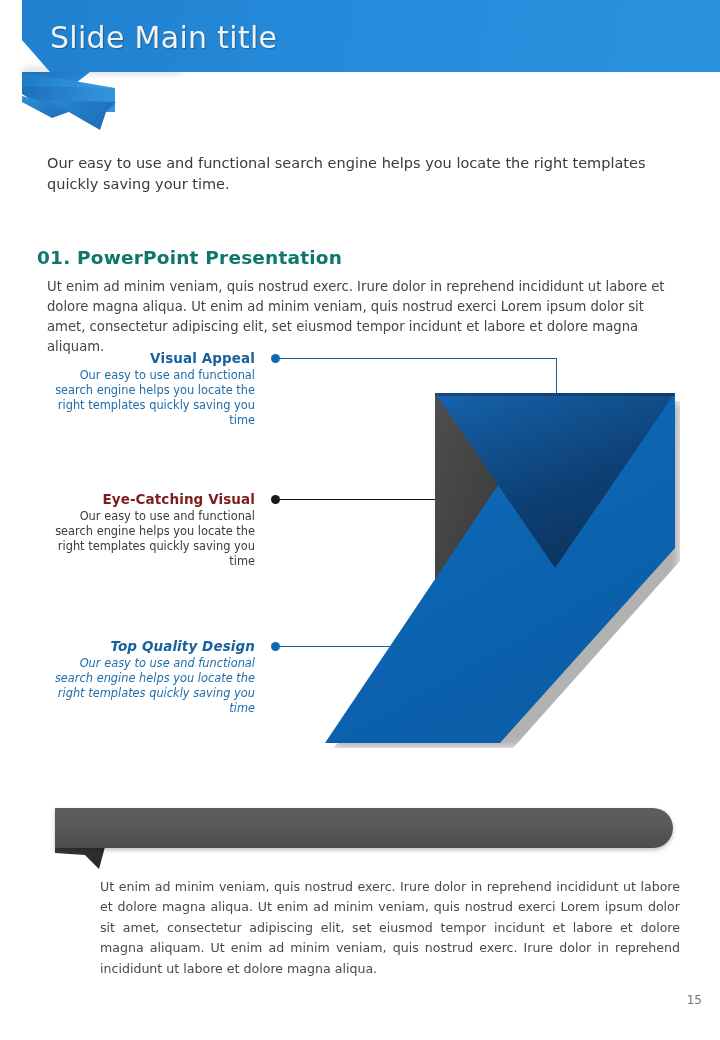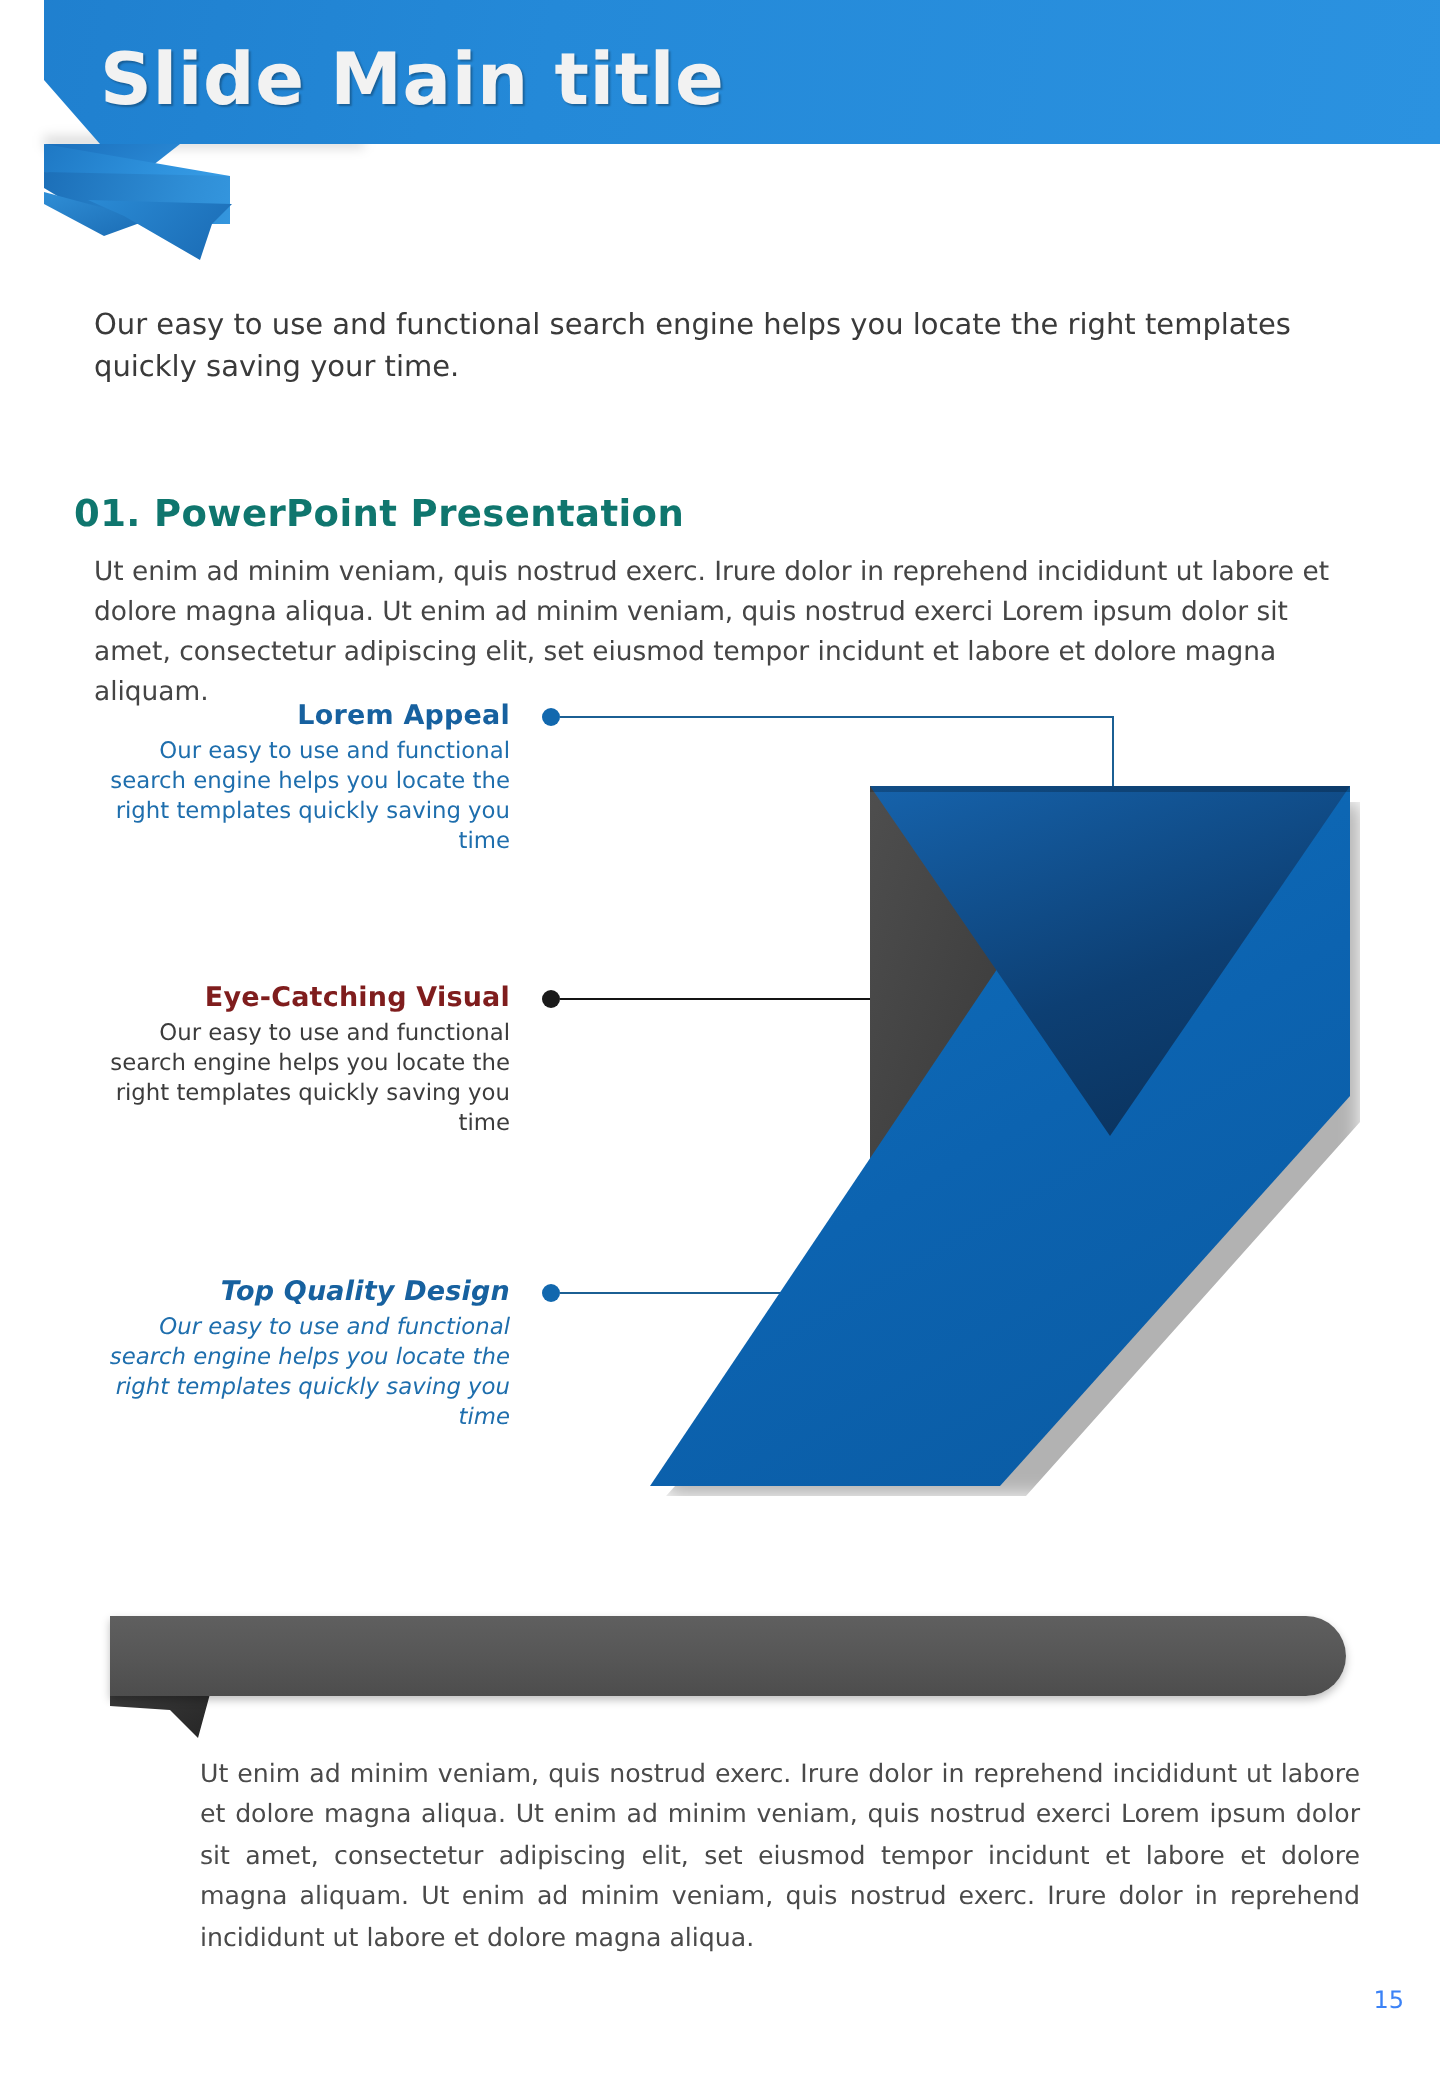--- a/index.html
+++ b/index.html
@@ -34,22 +34,22 @@
     top: 68px;
     width: 160px;
     height: 6px;
     background: rgba(0,0,0,0.14);
     filter: blur(3px);
   }
   .header-title {
     position: absolute;
     left: 50px;
     top: 20px;
-    font-size: 36px;
-    font-weight: bold;
+    font-size: 30px;
+    font-weight: normal;
     color: #f2f2f2;
     letter-spacing: 0.3px;
     text-shadow: 1px 1px 1px rgba(0,0,0,0.28);
     z-index: 6;
     white-space: nowrap;
   }
 
   
   .fold-a {
     position: absolute;
@@ -275,21 +275,21 @@
     color: #4a4a4a;
     text-align: justify;
   }
 
   
   .page-num {
     position: absolute;
     right: 18px;
     top: 993px;
     font-size: 12px;
-    color: #3b82f6;
+    color: #737373;
   }
 </style>
 </head>
 <body>
 
 <div id="slide">
 
   <div class="header-band-shadow"></div>
   <div class="header-band"></div>
   <div class="fold-a"></div>
@@ -298,21 +298,21 @@
   <div class="fold-d"></div>
   <div class="fold-e"></div>
   <div class="header-title">Slide Main title</div>
 
   <div class="sub-body">Our easy to use and functional search engine helps you locate the right templates quickly saving your time.</div>
 
   <div class="sec-title">01. PowerPoint Presentation</div>
   <div class="sec-body">Ut enim ad minim veniam, quis nostrud exerc. Irure dolor in reprehend incididunt ut labore et dolore magna aliqua. Ut enim ad minim veniam, quis nostrud exerci  Lorem ipsum dolor sit amet, consectetur adipiscing elit, set eiusmod tempor incidunt et labore et dolore magna aliquam.</div>
 
   <div class="callout co-blue c1">
-    <div class="co-title">Lorem Appeal</div>
+    <div class="co-title">Visual Appeal</div>
     <div class="co-body">Our easy to use and functional search engine helps you locate the right templates quickly saving you time</div>
   </div>
   <div class="dot dot-blue" style="left:271px; top:354px;"></div>
   <div class="hline ln-blue" style="left:280px; top:358px; width:277px;"></div>
   <div class="vline ln-blue" style="left:556px; top:358px; height:42px;"></div>
 
   <div class="callout co-dark c2">
     <div class="co-title">Eye-Catching Visual</div>
     <div class="co-body">Our easy to use and functional search engine helps you locate the right templates quickly saving you time</div>
   </div>

